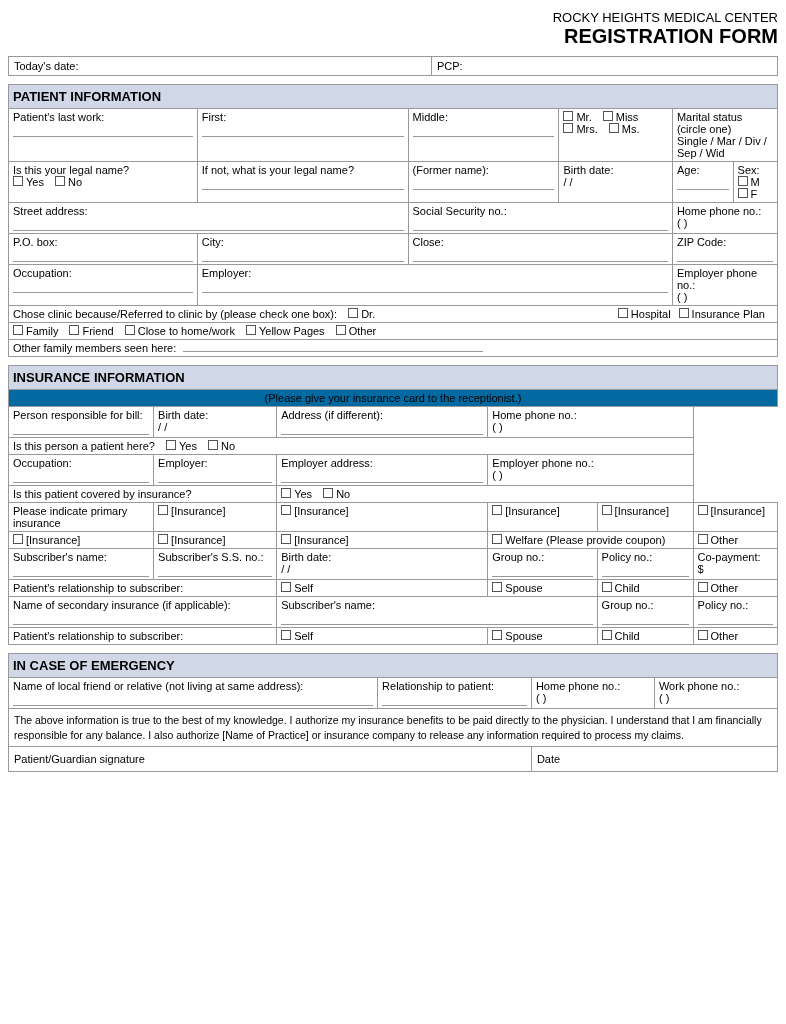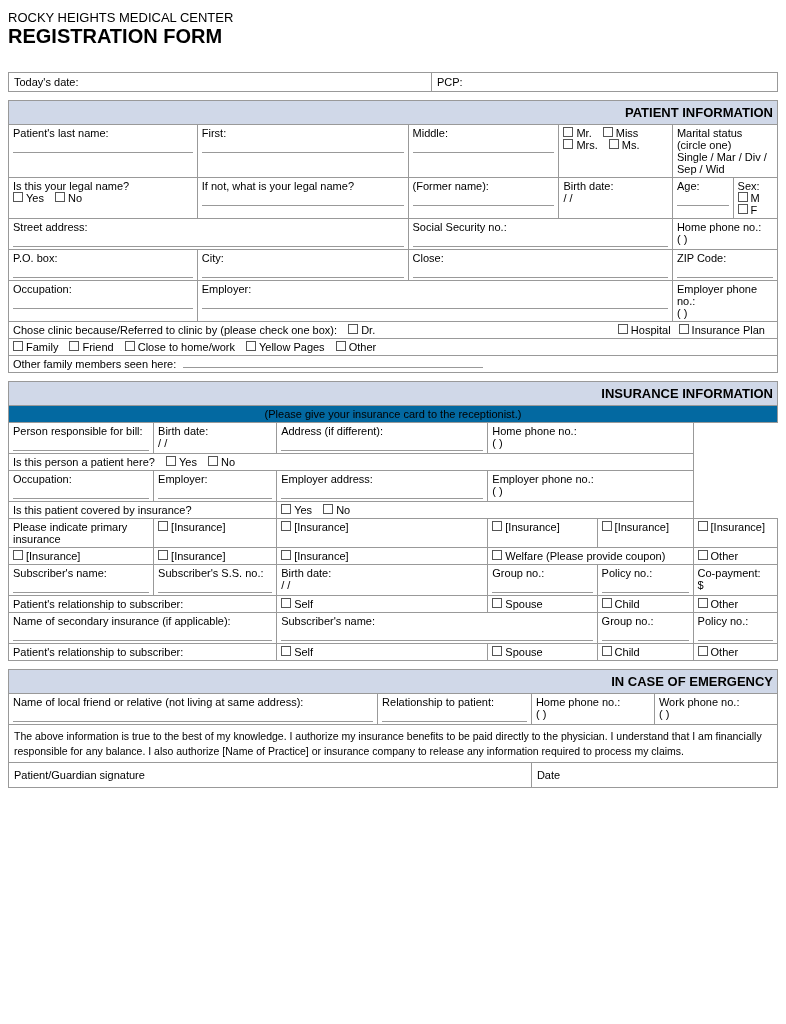--- a/index.html
+++ b/index.html
@@ -6,22 +6,22 @@
     body {
       font-family: Arial, sans-serif;
       font-size: 11px;
       background: #fff;
       color: #000;
       width: 786px;
       min-height: 1024px;
       padding: 10px 8px;
     }
     .header {
-      text-align: left;
-      margin-bottom: 24px;
+      text-align: right;
+      margin-bottom: 8px;
     }
     .header .center-name {
       font-size: 13px;
       font-weight: normal;
     }
     .header .form-title {
       font-size: 20px;
       font-weight: bold;
     }
     .header .print-note {
@@ -32,21 +32,21 @@
       border-collapse: collapse;
       margin-bottom: 8px;
     }
     td, th {
       border: 1px solid #999;
       padding: 2px 4px;
       vertical-align: top;
     }
     .section-header {
       background: #d0d8e8;
-      text-align: right;
+      text-align: left;
       font-weight: bold;
       font-size: 13px;
       padding: 4px;
       border: 1px solid #999;
     }
     .sub-header {
       text-align: center;
       font-size: 11px;
       padding: 2px;
       border: 1px solid #999;
@@ -107,21 +107,21 @@
 <table>
   <tbody>
       <tr>
     <td colspan="10" class="section-header">
       <span>PATIENT INFORMATION</span>
     </td>
   </tr>
 
   <tr>
     <td style="width:25%">
-      <span>Patient's last name:</span>
+      <span>Patient's last work:</span>
       <div class="field-line"></div>
     </td>
     <td style="width:20%">
       <span>First:</span>
       <div class="field-line"></div>
     </td>
     <td style="width:13%">
       <span>Middle:</span>
       <div class="field-line"></div>
     </td>

